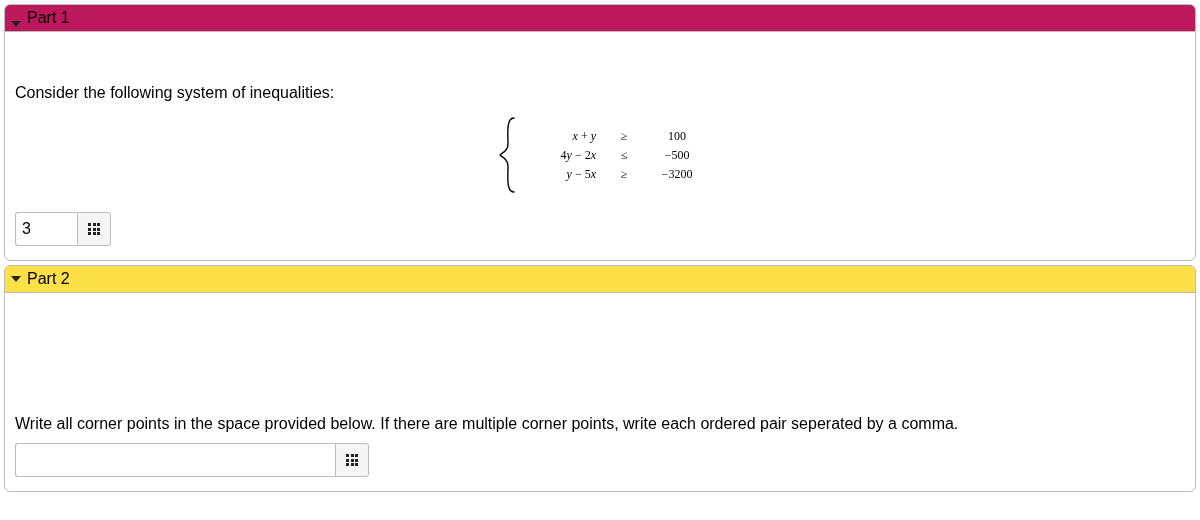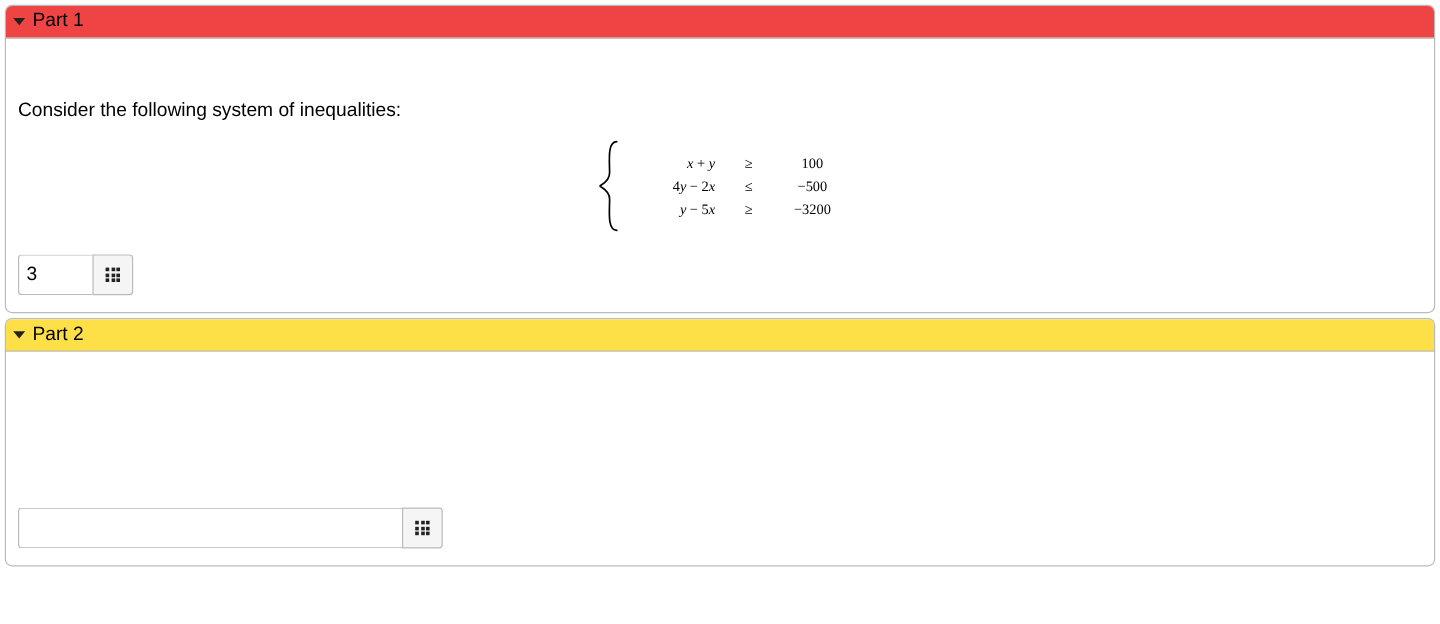--- a/index.html
+++ b/index.html
@@ -21,21 +21,22 @@
   .part-header {
     display: flex;
     align-items: center;
     gap: 6px;
     padding: 4px 6px;
     font-size: 16px;
     border-bottom: 1px solid #bbb;
     cursor: pointer;
   }
   .part1 .part-header {
-    background: #ef4444;
+    background: #be185d;
+    align-items: flex-end;
   }
   .part2 .part-header {
     background: #fde047;
   }
   .caret {
     display: inline-block;
     width: 0; height: 0;
     border-left: 5px solid transparent;
     border-right: 5px solid transparent;
     border-top: 6px solid #222;
@@ -175,20 +176,21 @@
     </div>
   </div>
 
   <div class="part part2">
     <div class="part-header">
       <span class="caret"></span>
       <span>Part 2</span>
     </div>
     <div class="part-body">
       <div class="spacer-tall"></div>
+      <div class="prompt">Write all corner points in the space provided below. If there are multiple corner points, write each ordered pair seperated by a comma.</div>
       <div class="answer-row">
         <input class="ans-input wide" type="text" value="" style="">
         <div class="kbd-btn">
           <span class="kbd-icon">
             <span></span>
               <span></span>
               <span></span>
             <span></span>
               <span></span>
               <span></span>

